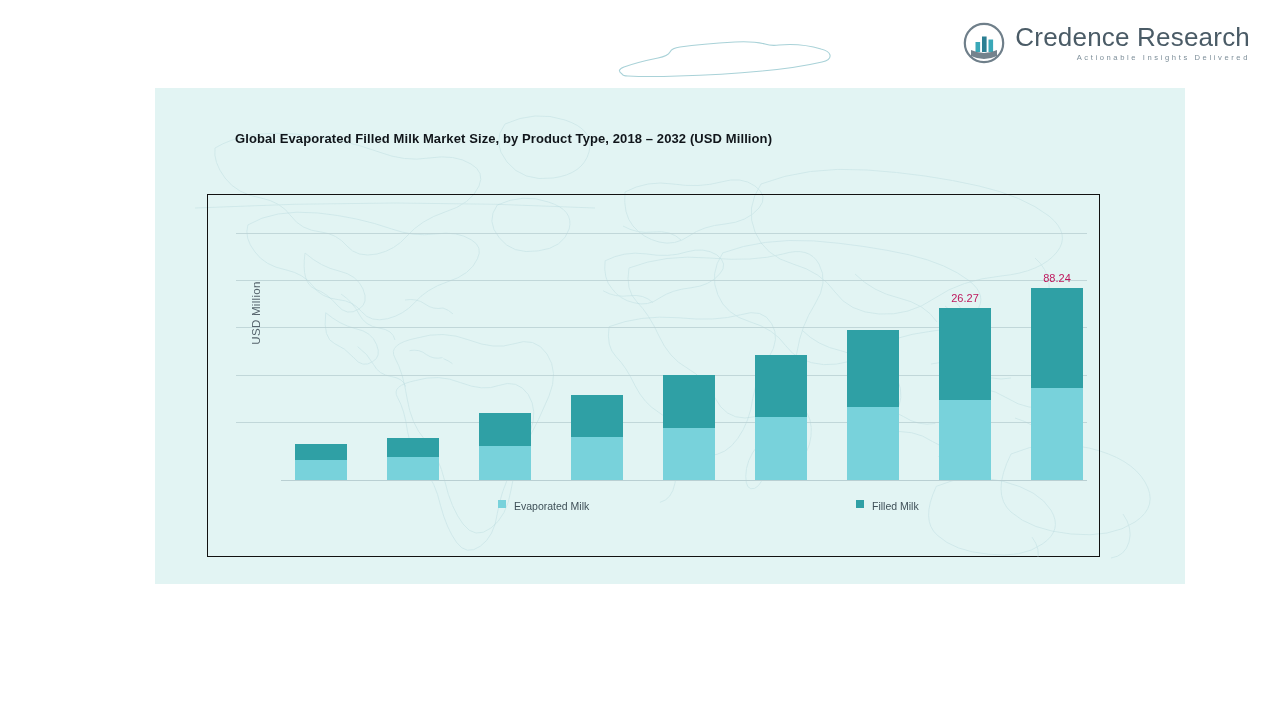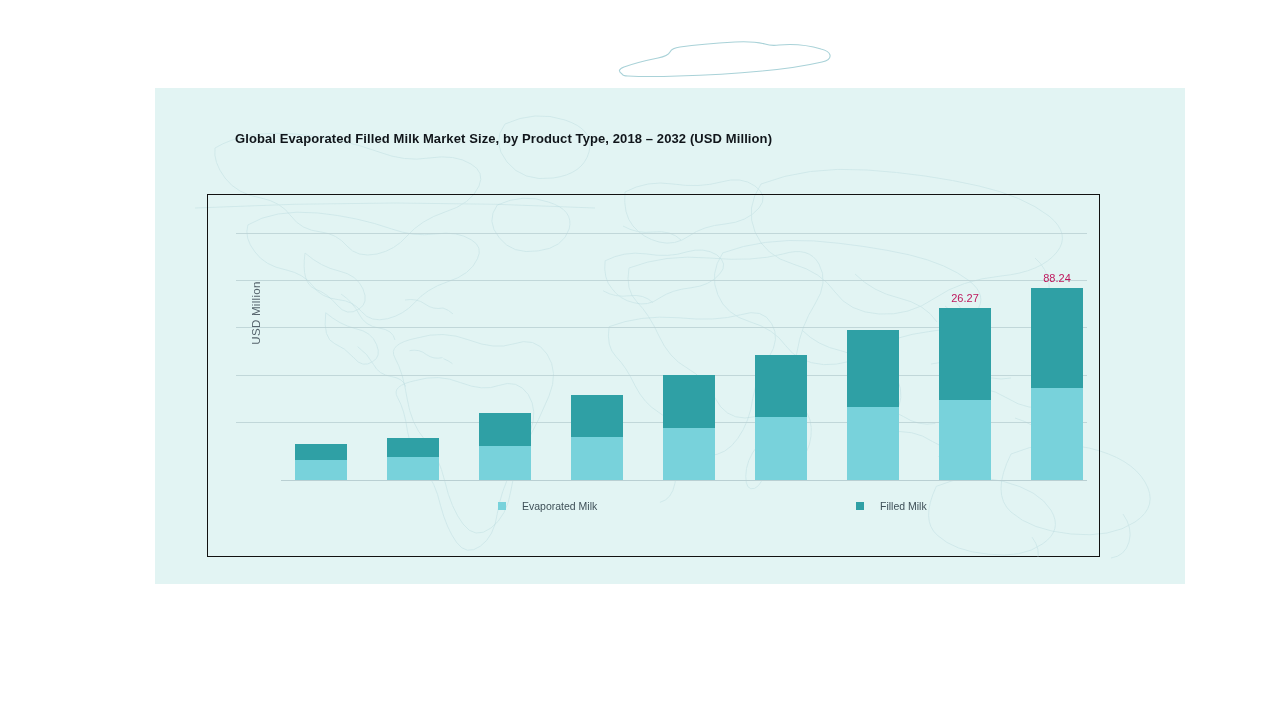--- a/index.html
+++ b/index.html
@@ -139,21 +139,21 @@
 
   
   #legend {
     position: absolute;
     left: 0; right: 0;
     top: 305px;
     height: 20px;
   }
   .legend-item {
     position: absolute;
-    display: flex; align-items: center; gap: 16px;
+    display: flex; gap: 8px;
     font-size: 10.5px;
     color: #3f5058;
     white-space: nowrap;
   }
   .legend-swatch {
     width: 8px; height: 8px;
     display: inline-block;
   }
 
   
@@ -164,20 +164,34 @@
     color: #2a3740;
     letter-spacing: .1px;
     white-space: nowrap;
   }
 </style>
 </head>
 <body>
 
 <div id="page">
 
+  <div id="logo">
+    <svg id="logo-mark" viewBox="0 0 42 42">
+      <circle cx="21" cy="21" r="19.2" fill="none" stroke="#6f7f8a" stroke-width="2.2"></circle>
+      <circle cx="21" cy="21" r="15" fill="#ffffff"></circle>
+      <rect x="12.5" y="20" width="4.6" height="10" fill="#3aa8b8"></rect>
+      <rect x="19" y="14.5" width="4.6" height="15.5" fill="#2b7f93"></rect>
+      <rect x="25.5" y="17.5" width="4.6" height="12.5" fill="#3aa8b8"></rect>
+      <path d="M8 28 q13 6 26 0 v6 q-13 6 -26 0 z" fill="#5c6d79" opacity="0.85"></path>
+    </svg>
+    <div id="logo-text">
+      <div id="logo-name">Credence Research</div>
+      <div id="logo-tag">Actionable Insights Delivered</div>
+    </div>
+  </div>
 
   <svg id="top-shape" viewBox="0 0 230 60">
     <path d="M10 46 q-6 -4 2 -7 q14 -5 34 -9 q10 -2 12 -6 q2 -4 10 -5 q22 -3 55 -5 q18 -1 30 2 q6 2 14 1 q22 -2 42 4 q8 2 9 6 q1 5 -8 7 q-26 6 -60 9 q-40 4 -84 5 q-30 1 -50 0 q-5 0 -6 -2 z" fill="none" stroke="#a9d2d8" stroke-width="1.1"></path>
   </svg>
 
   <div id="panel">
 
     <svg id="panel-map" viewBox="0 0 1030 496" preserveAspectRatio="none">
       <g fill="none" stroke="#b2d6da" stroke-width="0.9" opacity="0.75">
 

